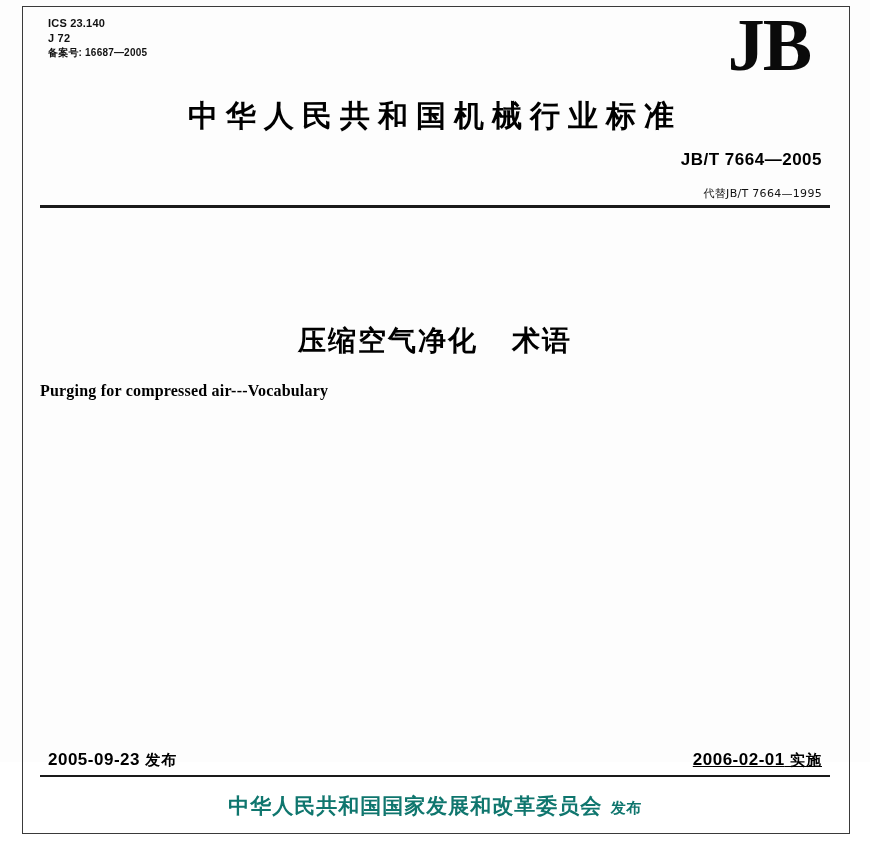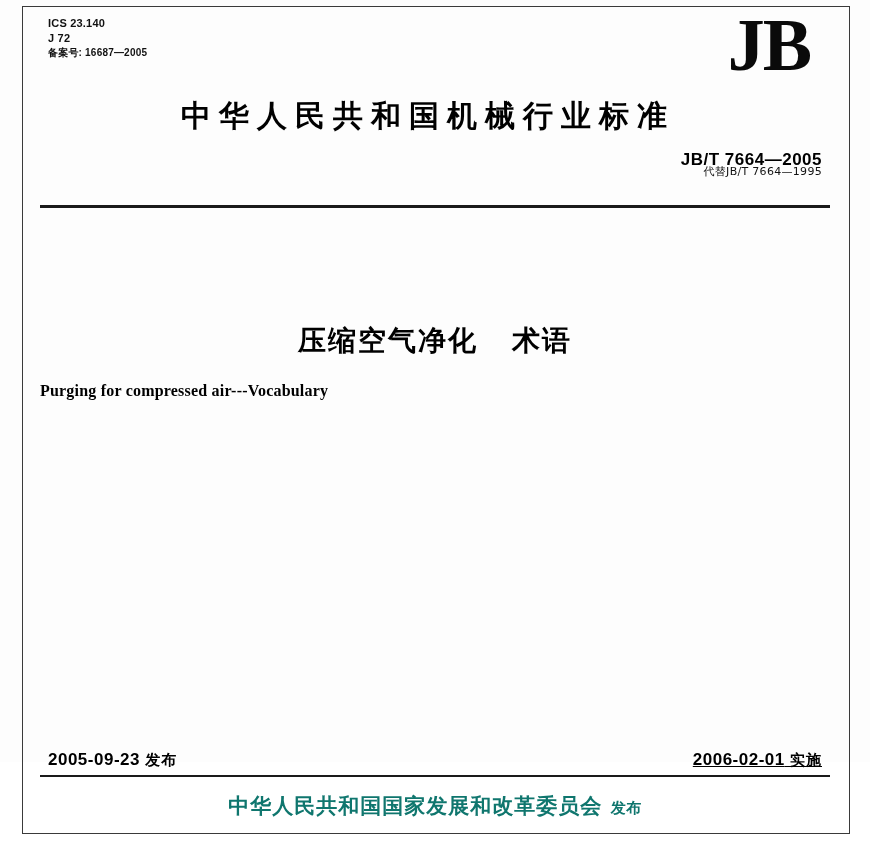--- a/index.html
+++ b/index.html
@@ -56,21 +56,21 @@
     font-family: "Liberation Serif", serif;
     font-weight: bold;
     font-size: 74px;
     letter-spacing: -2px;
     line-height: 1;
     color: #0a0a0a;
   }
 
   .std-title {
     position: absolute;
-    left: 33px;
+    left: 40px;
     top: 96px;
     width: 790px;
     text-align: center;
     font-family: Liberation Serif, serif;
     font-weight: bold;
     font-size: 30px;
     letter-spacing: 8px;
     color: #000;
     white-space: nowrap;
   }
@@ -82,21 +82,21 @@
     text-align: right;
     font-family: Liberation Sans, sans-serif;
     font-weight: bold;
     font-size: 17px;
     letter-spacing: 0.5px;
     color: #000;
   }
   .std-replaces {
     position: absolute;
     right: 48px;
-    top: 164px;
+    top: 186px;
     text-align: right;
     font-family: "DejaVu Sans", sans-serif;
     font-size: 11px;
     letter-spacing: 0.3px;
     color: #111;
   }
 
   .rule-top {
     position: absolute;
     left: 40px;

